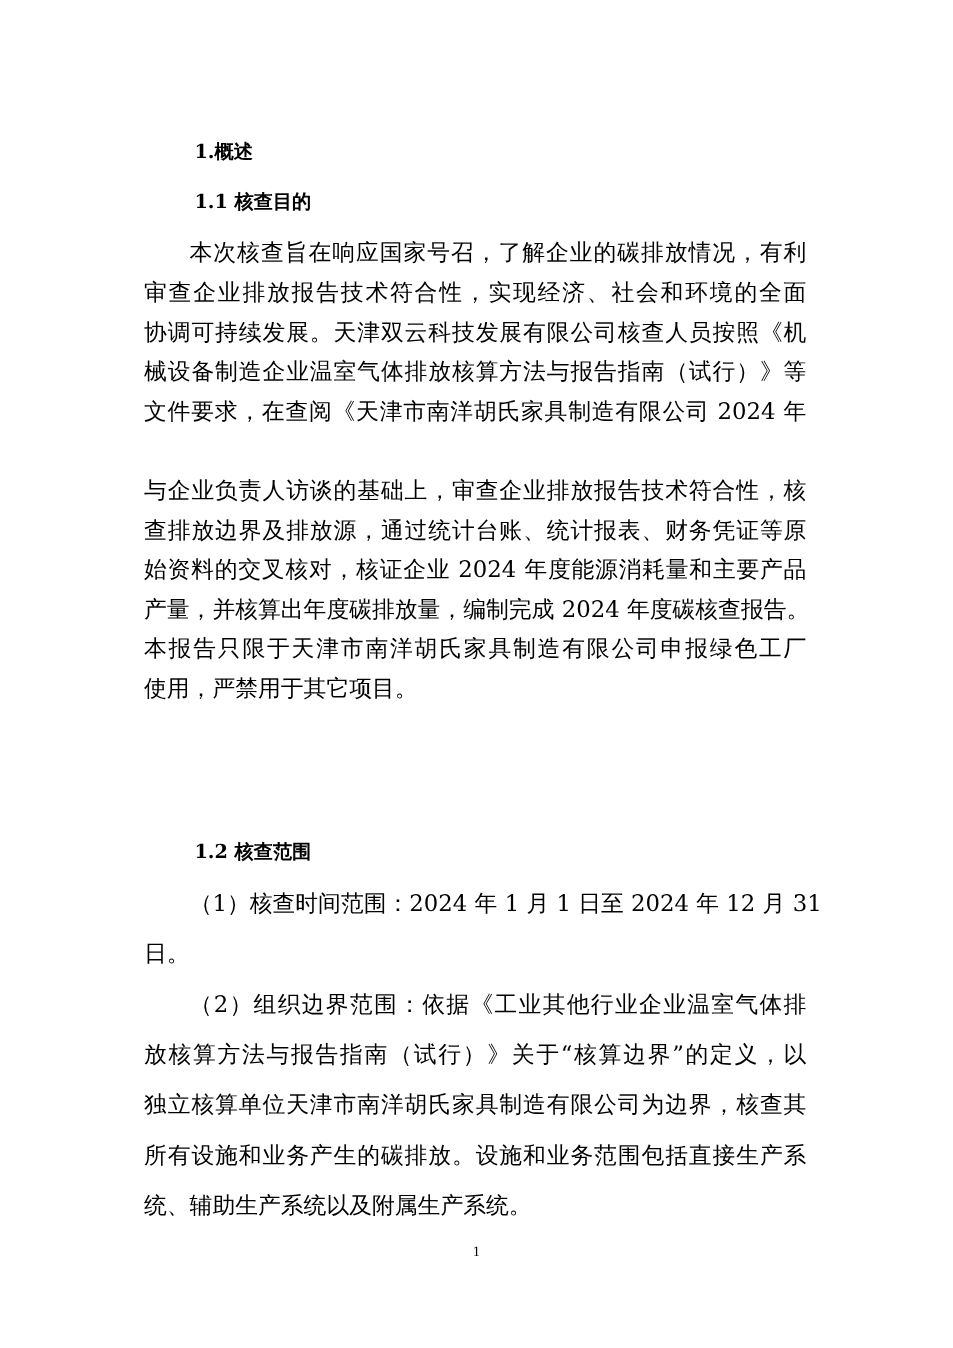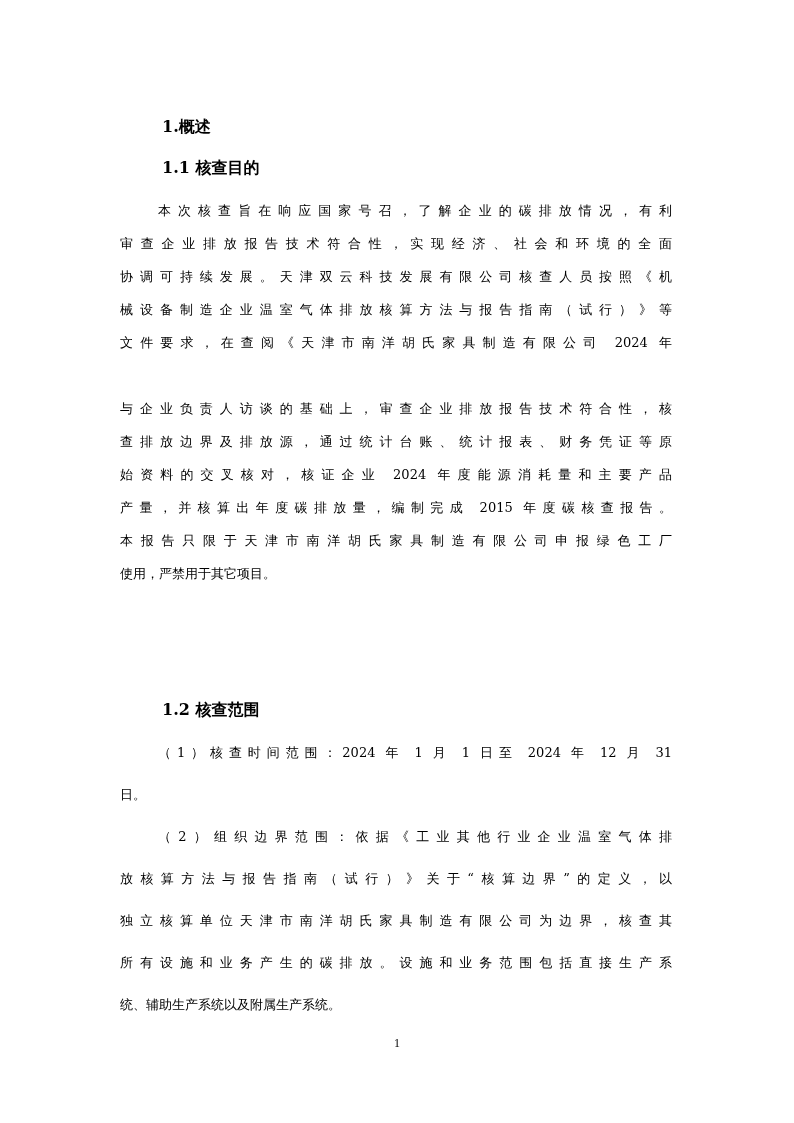--- a/index.html
+++ b/index.html
@@ -1,20 +1,20 @@
 <!DOCTYPE html>
 <html><head>
 <meta charset="utf-8">
 <style>
   html, body { margin: 0; padding: 0; background: #ffffff; }
   body { width: 794px; height: 1123px; position: relative; overflow: hidden;
          font-family: "DejaVu Serif", "Liberation Serif", serif; color: #000; }
   .page { position: absolute; left: 0; top: 0; width: 794px; height: 1123px; background: #fff; }
   .h { position: absolute; left: 162px; font-weight: bold; font-size: 16px; white-space: nowrap; }
-  .line { position: absolute; left: 120px; width: 552px; font-size: 13px; white-space: nowrap;
+  .line { position: absolute; left: 120px; width: 552px; font-size: 19px; white-space: nowrap;
           text-align: justify; text-align-last: justify; line-height: 22px; }
   .line.last { text-align-last: left; }
   .line.indent { left: 158px; width: 514px; }
   .pnum { position: absolute; left: 0; width: 794px; top: 1036px; text-align: center; font-size: 12px;
           font-family: "Liberation Serif", serif; }
 </style>
 </head>
 <body>
 
 <div class="page">
@@ -22,21 +22,21 @@
   <div class="h" style="top:158px">1.1 核查目的</div>
 
   <div class="line indent" style="top:200px">本次核查旨在响应国家号召，了解企业的碳排放情况，有利</div>
   <div class="line" style="top:233px">审查企业排放报告技术符合性，实现经济、社会和环境的全面</div>
   <div class="line" style="top:266px">协调可持续发展。天津双云科技发展有限公司核查人员按照《机</div>
   <div class="line" style="top:299px">械设备制造企业温室气体排放核算方法与报告指南（试行）》等</div>
   <div class="line" style="top:332px">文件要求，在查阅《天津市南洋胡氏家具制造有限公司 2024 年</div>
   <div class="line" style="top:398px">与企业负责人访谈的基础上，审查企业排放报告技术符合性，核</div>
   <div class="line" style="top:431px">查排放边界及排放源，通过统计台账、统计报表、财务凭证等原</div>
   <div class="line" style="top:464px">始资料的交叉核对，核证企业 2024 年度能源消耗量和主要产品</div>
-  <div class="line" style="top:497px">产量，并核算出年度碳排放量，编制完成 2015 年度碳核查报告。</div>
+  <div class="line" style="top:497px">产量，并核算出年度碳排放量，编制完成 2024 年度碳核查报告。</div>
   <div class="line" style="top:530px">本报告只限于天津市南洋胡氏家具制造有限公司申报绿色工厂</div>
   <div class="line last" style="top:563px">使用，严禁用于其它项目。</div>
 
   <div class="h" style="top:700px">1.2 核查范围</div>
 
   <div class="line indent" style="top:742px">（1）核查时间范围：2024 年 1 月 1 日至 2024 年 12 月 31</div>
   <div class="line last" style="top:784px">日。</div>
 
   <div class="line indent" style="top:826px">（2）组织边界范围：依据《工业其他行业企业温室气体排</div>
   <div class="line" style="top:868px">放核算方法与报告指南（试行）》关于“核算边界”的定义，以</div>

